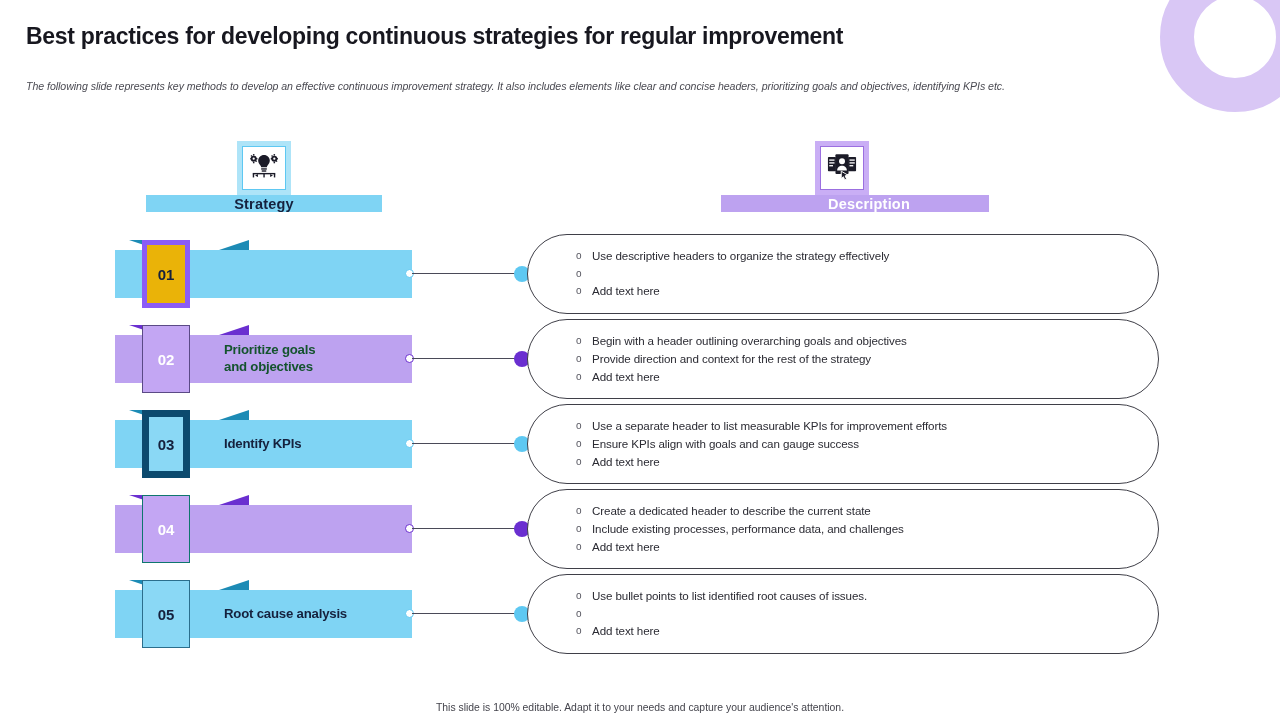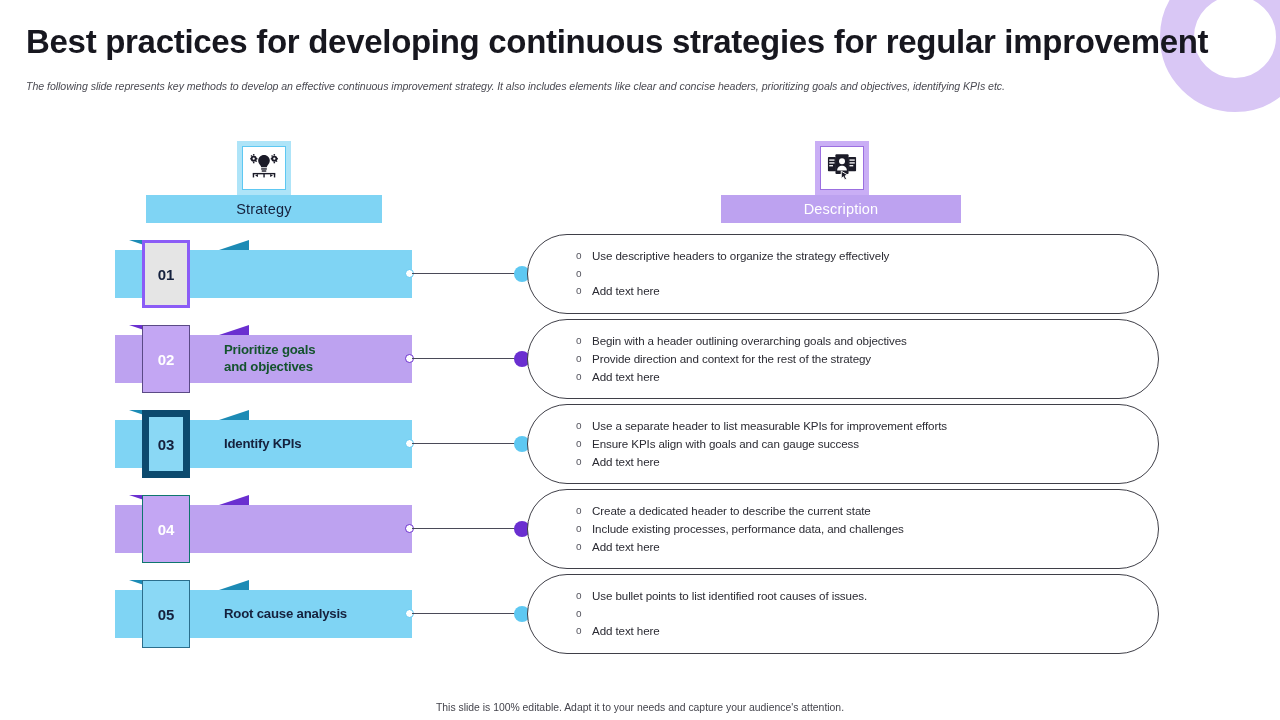--- a/index.html
+++ b/index.html
@@ -28,21 +28,21 @@
     box-sizing: border-box;
     z-index: 0;
   }
 
   
   .page-title {
     position: absolute;
     left: 26px;
     top: 24px;
     width: 1215px;
-    font-size: 33px;
+    font-size: 23px;
     font-weight: bold;
     letter-spacing: -0.3px;
     color: #17171f;
     line-height: 1.1;
     z-index: 3;
   }
   .page-subtitle {
     position: absolute;
     left: 26px;
     top: 80px;
@@ -71,35 +71,35 @@
     position: absolute;
     width: 54px;
     height: 54px;
     box-sizing: border-box;
   }
   .col-icon-halo.strategy { left: 237px; top: 141px; background: #aee4f8; }
   .col-icon-halo.description { left: 815px; top: 141px; background: #c9aef5; }
 
   .col-bar {
     position: absolute;
-    height: 28px;
+    height: 17px;
     display: flex;
     align-items: center;
     justify-content: center;
     font-size: 14.5px;
-    font-weight: normal;
+    font-weight: bold;
     letter-spacing: 0.2px;
   }
   .col-bar.strategy {
     left: 146px; top: 195px; width: 236px;
     background: #7fd4f4; color: #15213d;
   }
   .col-bar.description {
     left: 721px; top: 195px; width: 240px;
-    background: #bda2f0; color: #ffffff;
+    background: #bda2f0; color: #ffffff; padding-left: 28px;
   }
 
   
   .row {
     position: absolute;
     left: 0;
     width: 1280px;
     height: 86px;
   }
 
@@ -299,21 +299,21 @@
             <path d="M0 0 L30 0 L30 10 Z" fill="#1d8bb5"></path>
           </svg>
         </div>
         <div class="ribbon-tail right">
           <svg width="30" height="10" viewBox="0 0 30 10">
             <path d="M0 10 L30 10 L30 0 Z" fill="#1d8bb5"></path>
           </svg>
         </div>
         <div class="ribbon-bar" style="background:#7fd4f4"></div>
       </div>
-      <div class="num-box" style="background:#e5e5e5;border:3px solid #8b5cf6;color:#15213d">
+      <div class="num-box" style="background:#eab308;border:5px solid #8b5cf6;color:#15213d">
         <span>01</span>
       </div>
       <div class="conn-dot-small" style="background:#ffffff;border:1.5px solid #5ec8f2"></div>
       <div class="connector">
         <div class="conn-line"></div>
       </div>
       <div class="conn-dot-big" style="background:#5ec8f2"></div>
       <div class="desc-box">
         <div class="desc-item">
           <span class="desc-bullet">o</span>

